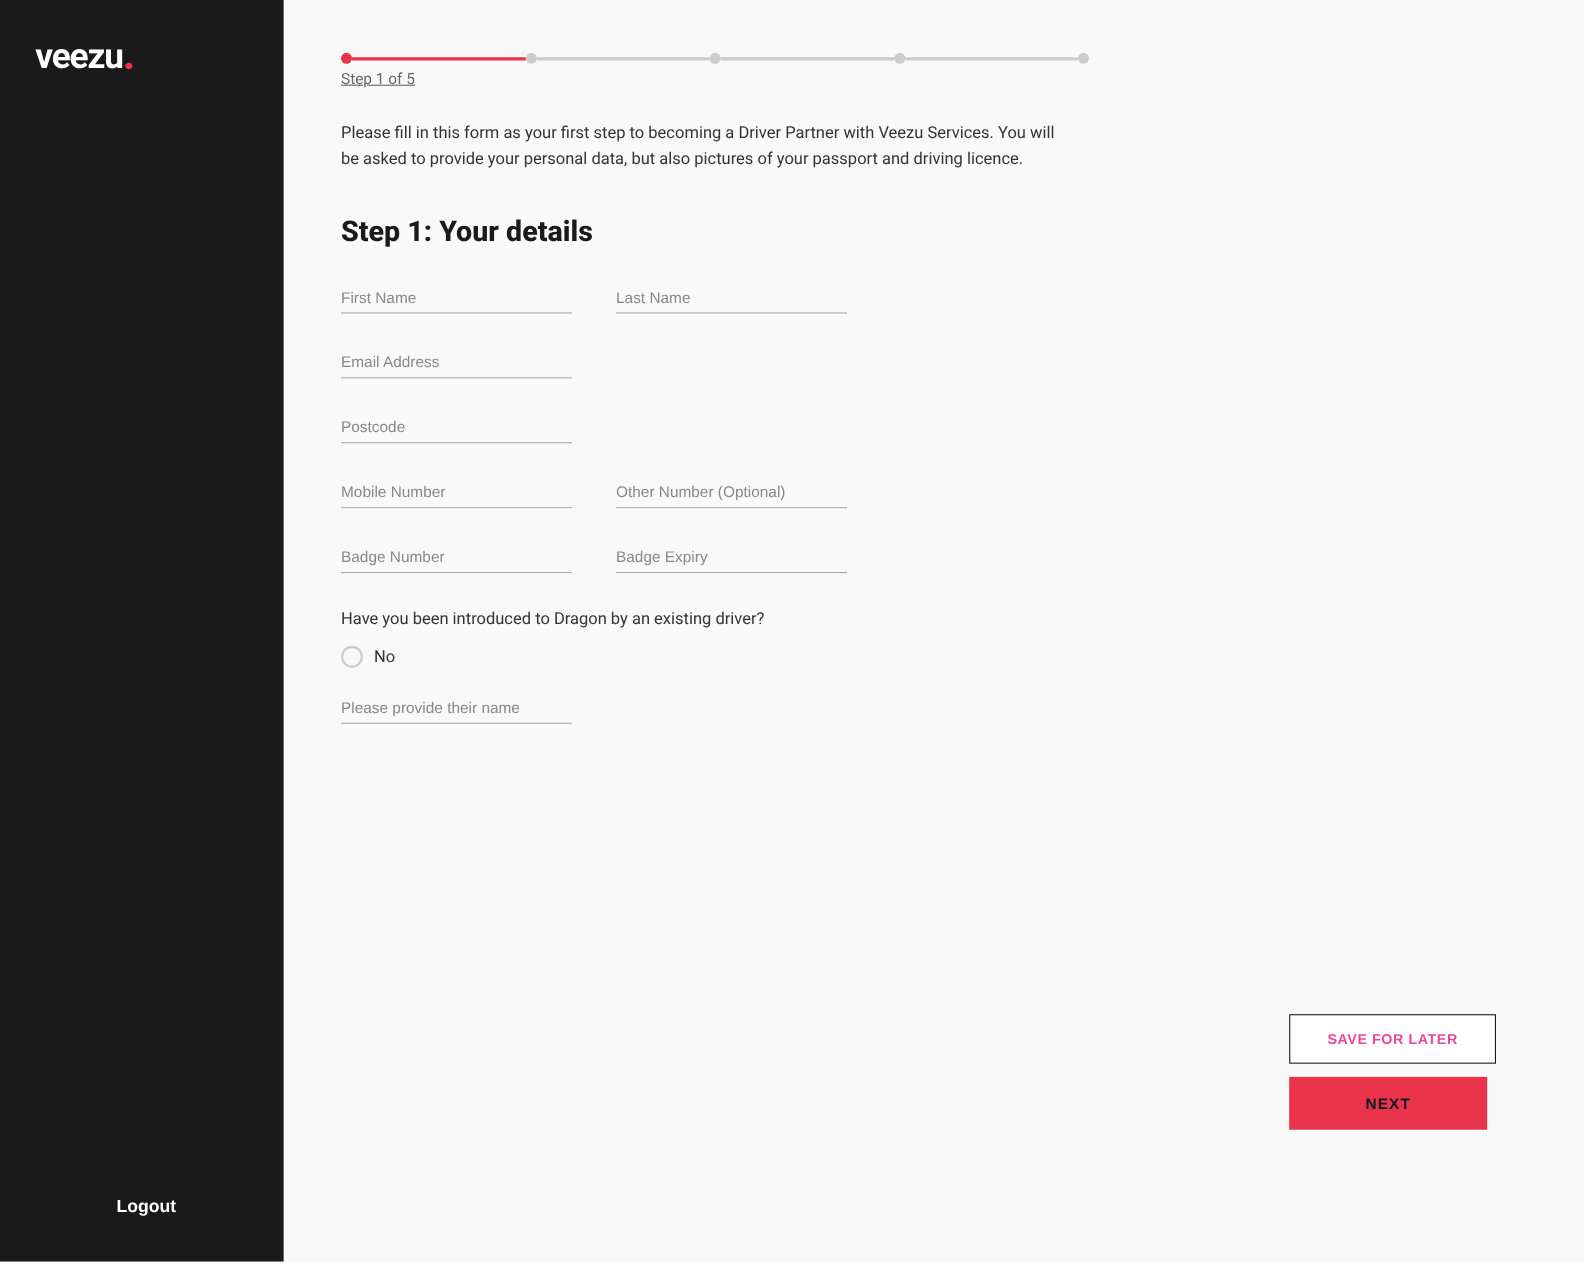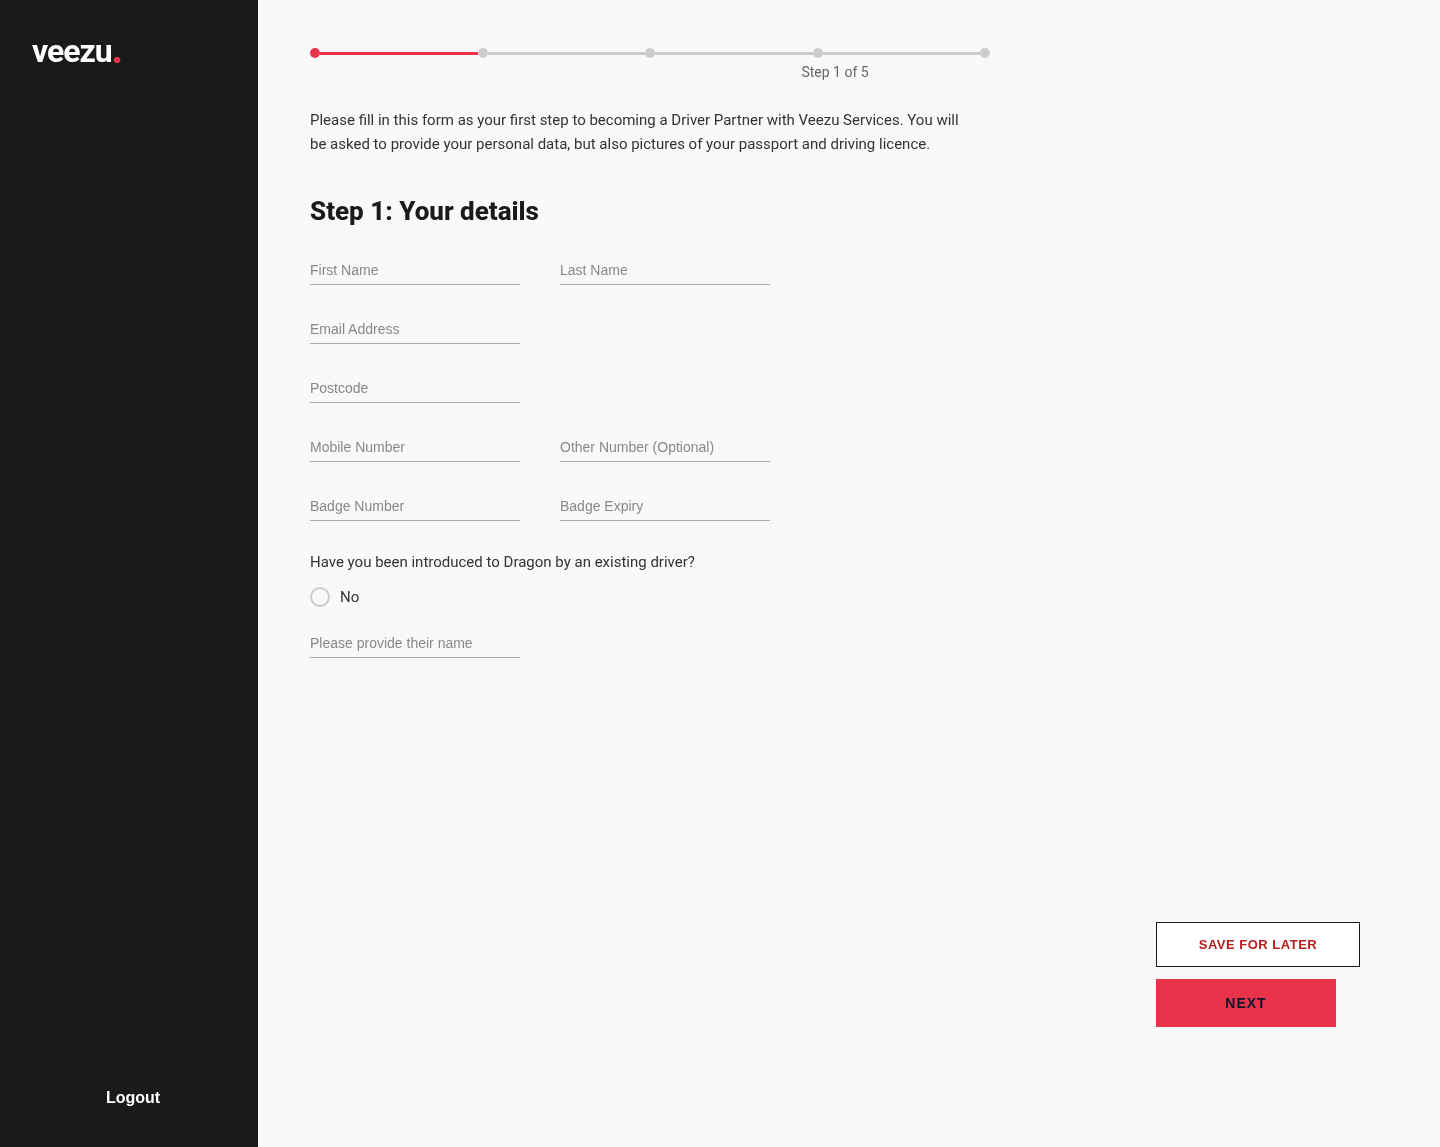--- a/index.html
+++ b/index.html
@@ -90,25 +90,26 @@
 
     .progress-dot.active {
       background: #e8334a;
     }
 
     .progress-dot.inactive {
       background: #ccc;
     }
 
     .step-label {
-      text-align: center;
+      text-align: left;
       color: #666;
       font-size: 14px;
       margin-bottom: 28px;
       margin-top: 6px;
+      text-decoration: underline;
     }
 
     h1.form-title {
       font-size: 38px;
       font-weight: 800;
       color: #1a1a1a;
       margin-bottom: 20px;
     }
 
     .form-description {
@@ -216,27 +217,27 @@
       right: 80px;
       bottom: 120px;
       display: flex;
       flex-direction: column;
       gap: 12px;
     }
 
     .btn-save {
       background: #fff;
       border: 1.5px solid #1a1a1a;
-      color: #b91c1c;
+      color: #ec4899;
       font-size: 13px;
       font-weight: 700;
       letter-spacing: 0.5px;
       padding: 14px 24px;
       cursor: pointer;
-      width: 204px;
+      width: 188px;
       text-align: center;
     }
 
     .btn-next {
       background: #e8334a;
       border: none;
       color: #0f172a;
       font-size: 14px;
       font-weight: 700;
       letter-spacing: 1px;

